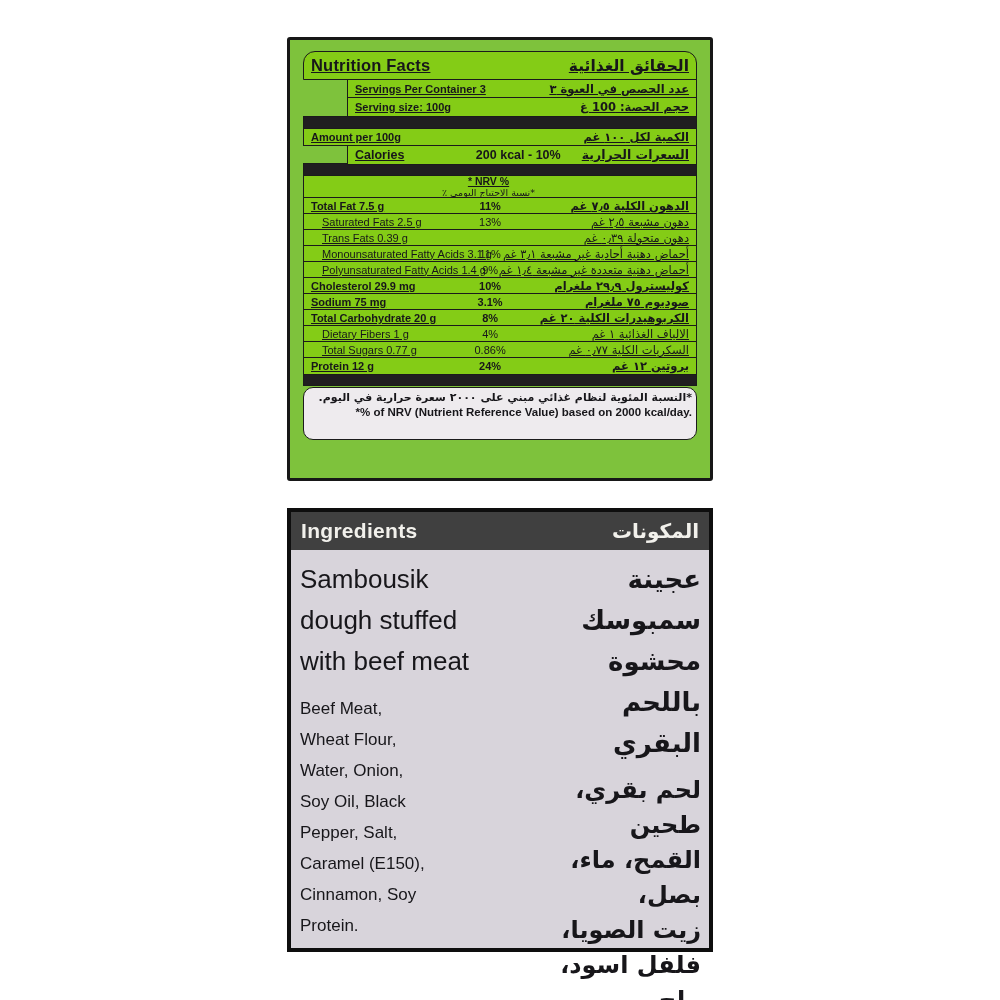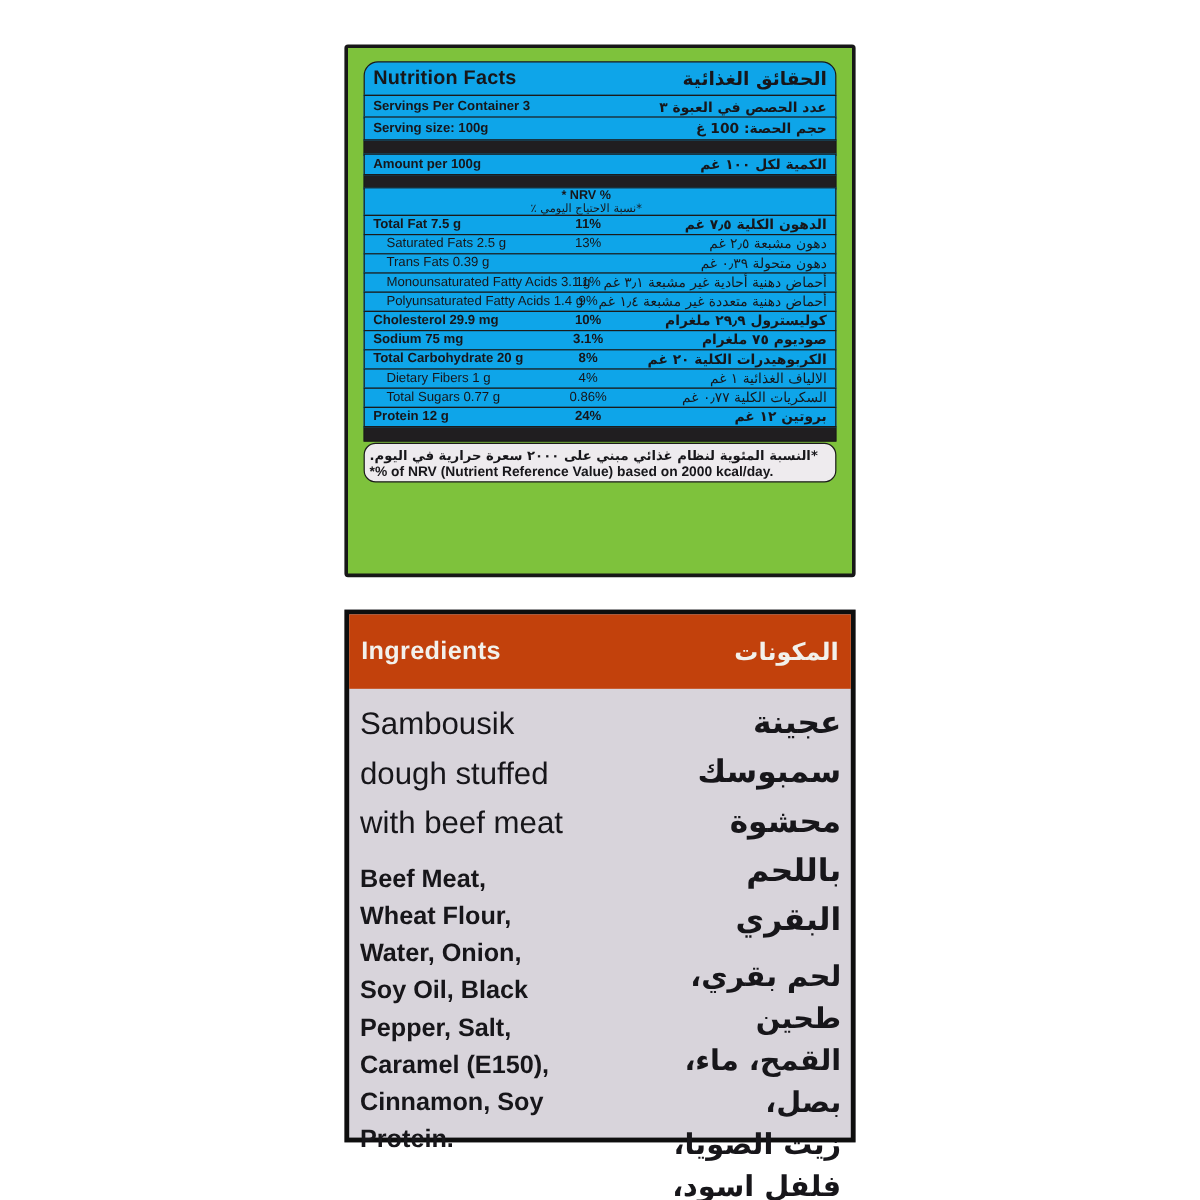--- a/index.html
+++ b/index.html
@@ -10,64 +10,65 @@
   }
   .page{position:relative;width:1000px;height:1000px;background:#ffffff;}
 
   
   .np-panel{
     position:absolute;left:287px;top:37px;width:426px;height:444px;
     background:#7ec23c;border:3px solid #171717;box-sizing:border-box;
     border-radius:3px;padding:11px 13px 0 13px;
   }
   .np-row{
-    position:relative;background:#0ea5e9;border:1.5px solid #1b1b1b;
+    position:relative;background:#84cc16;border:1.5px solid #1b1b1b;
     margin-top:-1.5px;box-sizing:border-box;
     display:flex;align-items:center;justify-content:space-between;
     padding:0 7px;
+    text-decoration:underline;
   }
   .np-head{margin-top:0;border-radius:12px 12px 0 0;height:29px;}
-  .h20{height:20px;} .h18{height:18px;}
+  .h20{height:20px;margin-left:44px;} .h18{height:18px;}
   .np-bar{height:14px;background:#201e20;border:1.5px solid #1b1b1b;margin-top:-1.5px;box-sizing:border-box;}
   .np-bar.thin{height:13px;}
   .np-title-en{font-size:16.5px;font-weight:700;letter-spacing:.2px;}
   .np-title-ar{font-size:15.5px;font-weight:700;direction:rtl;font-family:"DejaVu Sans",sans-serif;}
   .np-en{font-size:11px;font-weight:700;white-space:nowrap;}
   .np-ar{font-size:11.5px;font-weight:700;direction:rtl;white-space:nowrap;font-family:"DejaVu Sans",sans-serif;}
   .np-pct{position:absolute;left:36%;width:90px;text-align:center;font-size:11px;font-weight:700;}
   .nrow{height:17.5px;}
   .nrow.sub .np-en{font-weight:400;padding-left:11px;}
   .nrow.sub .np-ar{font-weight:400;}
   .nrow.sub .np-pct{font-weight:400;}
   .np-nrv{height:24px;flex-direction:column;justify-content:center;align-items:center;padding-right:30px;}
   .np-nrv-en{font-size:10.5px;font-weight:700;line-height:12px;}
   .np-nrv-ar{font-size:9.5px;font-weight:400;direction:rtl;line-height:11px;font-family:"DejaVu Sans",sans-serif;}
   .np-footer{
     background:#eeebee;border:1.8px solid #1b1b1b;border-radius:10px;
-    margin-top:1px;padding:3px 4px 0 4px;text-align:left;box-sizing:border-box;
+    margin-top:1px;padding:3px 4px 20px 4px;text-align:right;box-sizing:border-box;
   }
   .np-foot-ar{font-size:11px;font-weight:700;direction:rtl;line-height:14px;font-family:"DejaVu Sans",sans-serif;}
   .np-foot-en{font-size:11.5px;font-weight:700;line-height:14px;}
 
   
   .ing-panel{
     position:absolute;left:287px;top:508px;width:426px;height:444px;
     background:#d8d4db;border:4px solid #0e0e0e;box-sizing:border-box;
   }
   .ing-header{
-    height:38px;background:#c2410c;display:flex;align-items:center;
-    justify-content:space-between;padding:12px 10px;
+    height:38px;background:#404040;display:flex;align-items:center;
+    justify-content:space-between;padding:0 10px;
   }
   .ing-header-en{color:#f2f1ec;font-size:21px;font-weight:700;letter-spacing:.3px;}
   .ing-header-ar{color:#f2f1ec;font-size:20px;font-weight:700;direction:rtl;font-family:"DejaVu Sans",sans-serif;}
   .ing-body{display:flex;justify-content:space-between;padding:9px 8px 0 9px;}
   .ing-col-en{width:226px;}
   .ing-col-ar{width:182px;direction:rtl;text-align:right;font-family:"DejaVu Sans",sans-serif;}
   .prod-en{font-size:26px;line-height:41px;font-weight:400;white-space:pre-line;}
-  .list-en{font-size:21px;line-height:31px;font-weight:700;white-space:pre-line;margin-top:11px;}
+  .list-en{font-size:17px;line-height:31px;font-weight:400;white-space:pre-line;margin-top:11px;}
   .prod-ar{font-size:26px;line-height:41px;font-weight:700;white-space:pre-line;}
   .list-ar{font-size:24px;line-height:35px;font-weight:700;white-space:pre-line;margin-top:9px;}
 </style>
 </head>
 <body>
 
 <div class="page">
 
   <div class="np-panel">
 
@@ -86,20 +87,25 @@
       <span class="np-ar">حجم الحصة: 100 غ</span>
     </div>
 
     <div class="np-bar"></div>
 
     <div class="np-row h18">
       <span class="np-en">Amount per 100g</span>
       <span class="np-ar">الكمية لكل ١٠٠ غم</span>
     </div>
 
+    <div class="np-row h20">
+      <span class="np-en" style="font-size:12.5px">Calories</span>
+      <span class="np-pct" style="font-size:12.5px">200 kcal - 10%</span>
+      <span class="np-ar" style="font-size:12.5px">السعرات الحرارية</span>
+    </div>
 
     <div class="np-bar thin"></div>
 
     <div class="np-row np-nrv">
       <span class="np-nrv-en">* NRV %</span>
       <span class="np-nrv-ar">*نسبة الاحتياج اليومي ٪</span>
     </div>
 
     <div>
         <div class="np-row nrow">

